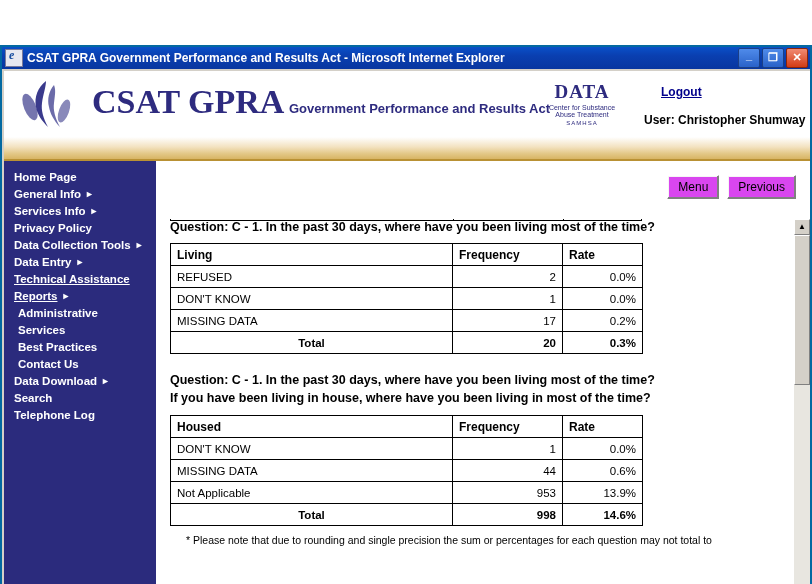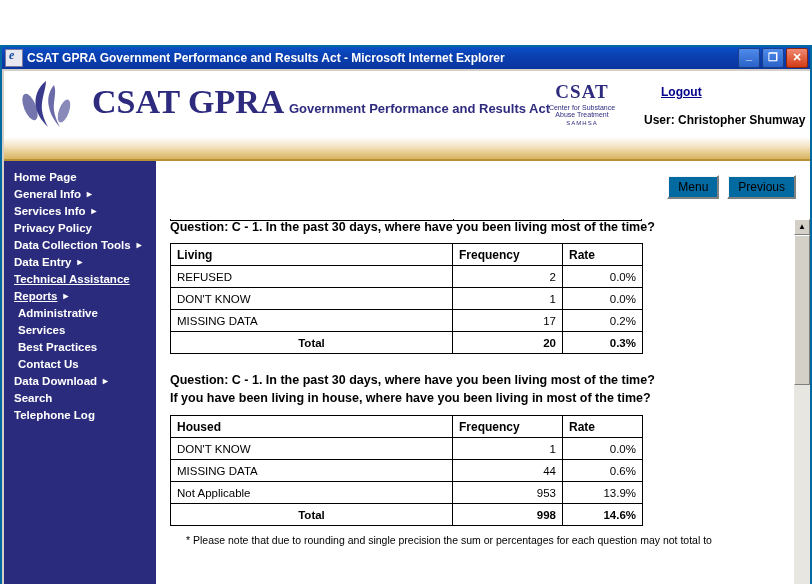--- a/index.html
+++ b/index.html
@@ -201,21 +201,21 @@
     height: 466px;
     background: #ffffff;
   }
   .toolbar-row {
     position: absolute;
     right: 14px; top: 14px;
     display: flex;
     gap: 8px;
   }
   .btn {
-    background: #0369a1;
+    background: #d946ef;
     border: 1px solid #808080;
     border-top-color: #ffffff;
     border-left-color: #ffffff;
     box-shadow: inset -1px -1px 0 #808080, inset 1px 1px 0 #f5f5f5;
     padding: 4px 10px;
     font-size: 12px;
     color: #000000;
     cursor: pointer;
     font-family: "Liberation Sans", sans-serif;
   }
@@ -391,21 +391,21 @@
         <g fill="#3a3a8c">
           <path d="M30 4 C22 10 18 20 20 30 C21 37 26 44 32 50 C27 41 25 33 26 26 C27 18 30 10 30 4 Z"></path>
           <path d="M38 8 C33 14 31 22 33 30 C34 36 38 44 44 50 C39 41 37 33 38 26 C39 18 40 13 38 8 Z" opacity="0.75"></path>
           <ellipse cx="14" cy="30" rx="6" ry="14" transform="rotate(-22 14 30)" opacity="0.7"></ellipse>
           <ellipse cx="48" cy="34" rx="5" ry="12" transform="rotate(20 48 34)" opacity="0.6"></ellipse>
         </g>
       </svg>
       <div class="banner-title">CSAT GPRA</div>
       <div class="banner-sub">Government Performance and Results Act</div>
       <div class="csat-block">
-        <div class="c1">CSAT</div>
+        <div class="c1">DATA</div>
         <div class="c2">Center for Substance</div>
         <div class="c3">Abuse Treatment</div>
         <div class="c4">SAMHSA</div>
       </div>
       <div class="logout-link">Logout</div>
       <div class="user-text">User: Christopher Shumway</div>
       <div class="banner-strip"></div>
     </div>
 
     <div class="sidebar">

